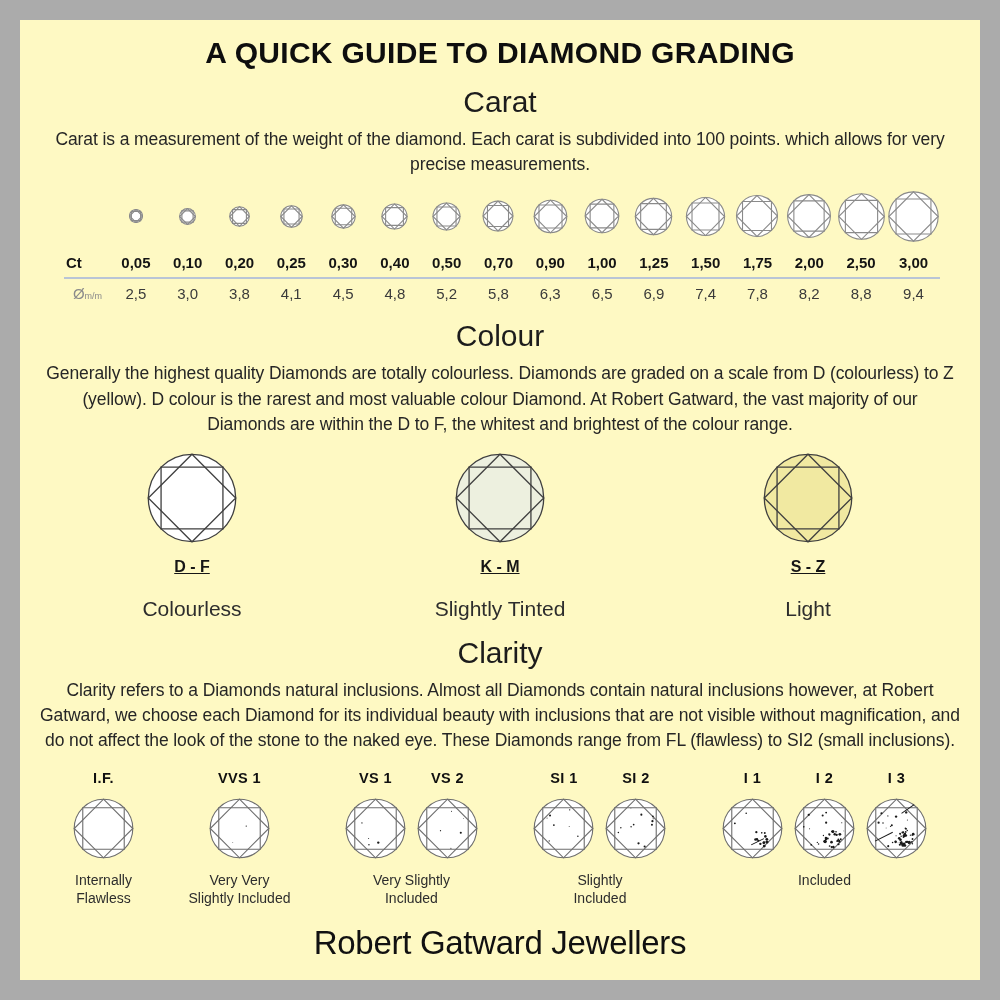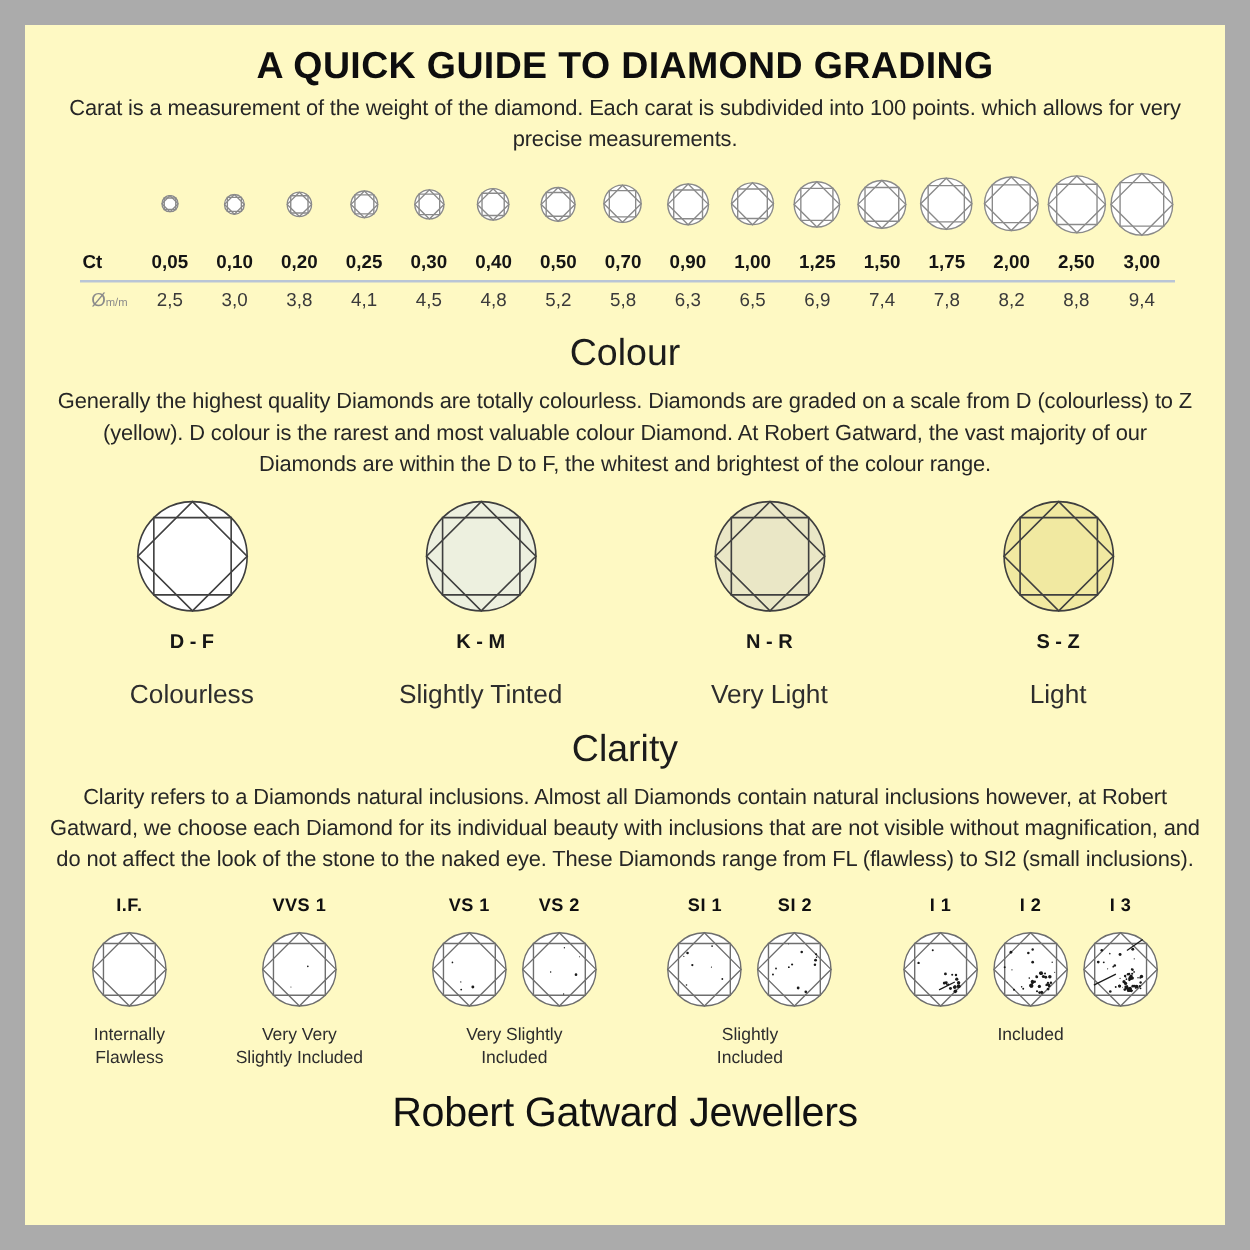--- a/index.html
+++ b/index.html
@@ -21,21 +21,21 @@
   .ct-cell{font-size:15px;font-weight:700;color:#141414;padding:9px 0 6px 0;}
   .ct-head{text-align:left;padding-left:2px;}
   .mm-cell{font-size:15px;color:#3a3a3a;padding:6px 0 2px 0;}
   .mm-head{text-align:center;color:#8a8a8a;font-size:15px;padding-left:1px;}
   .mm-head .frac{font-size:9px;letter-spacing:0;}
   .carat-divider{grid-column:1/-1;height:0;border-top:2px solid #b9c5d6;}
 
   
   .colour-row{display:flex;justify-content:space-around;margin:14px 18px 0 18px;}
   .colour-grade{display:flex;flex-direction:column;align-items:center;width:186px;}
-  .colour-range{margin-top:13px;font-size:16px;font-weight:700;color:#161616;}
+  .colour-range{margin-top:13px;font-size:16px;font-weight:700;color:#161616;text-decoration:underline;}
   .colour-label{margin-top:21px;font-size:21px;color:#2d2d2d;}
 
   
   .clarity-row{display:flex;justify-content:space-between;align-items:flex-start;margin:16px 52px 0 52px;}
   .clarity-group{display:flex;flex-direction:column;align-items:center;}
   .clarity-stones{display:flex;gap:9px;}
   .clarity-stone{display:flex;flex-direction:column;align-items:center;}
   .clarity-grade-label{font-size:14.5px;font-weight:700;color:#101010;margin-bottom:11px;letter-spacing:.4px;}
   .clarity-desc{margin-top:11px;font-size:14px;line-height:1.35;color:#2d2d2d;white-space:pre-line;}
 
@@ -43,20 +43,21 @@
 </style>
 </head>
 <body>
 
 <div class="page">
   <div class="content">
 
     <h1 class="main-title">A QUICK GUIDE TO DIAMOND GRADING</h1>
 
     <section>
+      <h2 class="section-heading">Carat</h2>
       <p class="section-text carat-text">Carat is a measurement of the weight of the diamond. Each carat is subdivided into 100 points. which allows for very precise measurements.</p>
       <div class="carat-table" id="carat-table">
           <div class="stone-cell"></div>
           <div class="stone-cell">
             <svg viewBox="0 0 100 100" width="14" height="14">
               <circle cx="50" cy="50" r="46.5" fill="#ffffff" stroke="#8a8a8a" stroke-width="7.86"></circle>
               <polygon points="50,3.5 96.5,50 50,96.5 3.5,50" fill="none" stroke="#8a8a8a" stroke-width="7.86"></polygon>
               <polygon points="17.1,17.1 82.9,17.1 82.9,82.9 17.1,82.9" fill="none" stroke="#8a8a8a" stroke-width="7.86"></polygon>
             </svg>
           </div>
@@ -217,29 +218,20 @@
             <div class="colour-label">Colourless</div>
           </div>
           <div class="colour-grade">
             <svg viewBox="0 0 100 100" width="94" height="94">
               <circle cx="50" cy="50" r="46.5" fill="#edf0df" stroke="#3f3f3f" stroke-width="1.38"></circle>
               <polygon points="50,3.5 96.5,50 50,96.5 3.5,50" fill="none" stroke="#3f3f3f" stroke-width="1.38"></polygon>
               <polygon points="17.1,17.1 82.9,17.1 82.9,82.9 17.1,82.9" fill="none" stroke="#3f3f3f" stroke-width="1.38"></polygon>
             </svg>
             <div class="colour-range">K - M</div>
             <div class="colour-label">Slightly Tinted</div>
-          </div>
-          <div class="colour-grade">
-            <svg viewBox="0 0 100 100" width="94" height="94">
-              <circle cx="50" cy="50" r="46.5" fill="#eae7c6" stroke="#3f3f3f" stroke-width="1.38"></circle>
-              <polygon points="50,3.5 96.5,50 50,96.5 3.5,50" fill="none" stroke="#3f3f3f" stroke-width="1.38"></polygon>
-              <polygon points="17.1,17.1 82.9,17.1 82.9,82.9 17.1,82.9" fill="none" stroke="#3f3f3f" stroke-width="1.38"></polygon>
-            </svg>
-            <div class="colour-range">N - R</div>
-            <div class="colour-label">Very Light</div>
           </div>
           <div class="colour-grade">
             <svg viewBox="0 0 100 100" width="94" height="94">
               <circle cx="50" cy="50" r="46.5" fill="#f1e9a1" stroke="#3f3f3f" stroke-width="1.38"></circle>
               <polygon points="50,3.5 96.5,50 50,96.5 3.5,50" fill="none" stroke="#3f3f3f" stroke-width="1.38"></polygon>
               <polygon points="17.1,17.1 82.9,17.1 82.9,82.9 17.1,82.9" fill="none" stroke="#3f3f3f" stroke-width="1.38"></polygon>
             </svg>
             <div class="colour-range">S - Z</div>
             <div class="colour-label">Light</div>
           </div>

